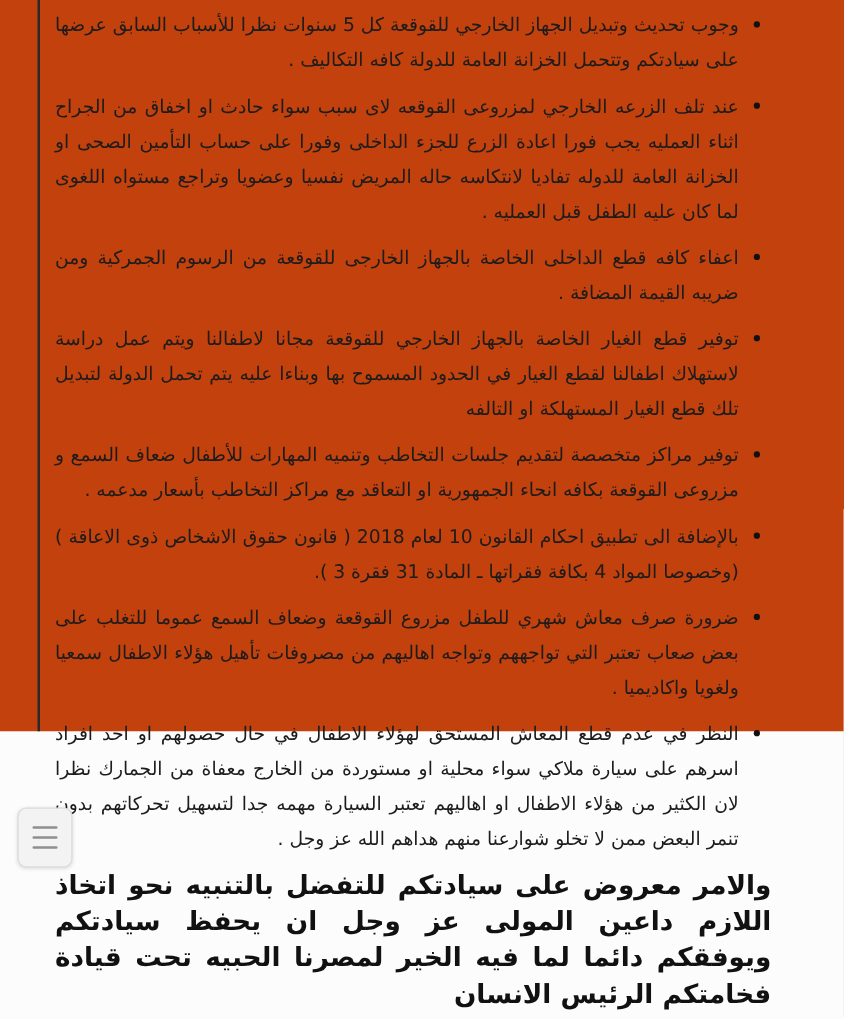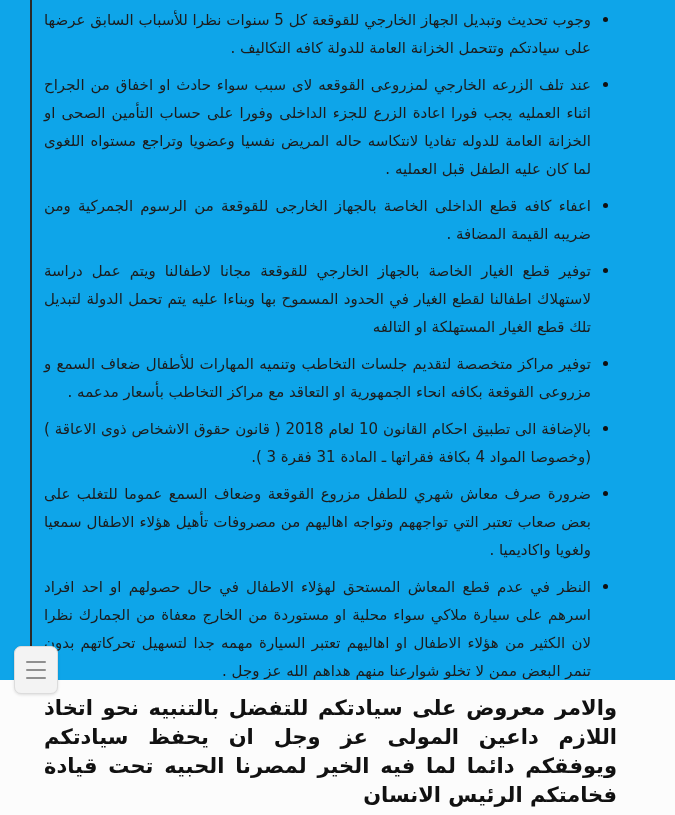--- a/index.html
+++ b/index.html
@@ -7,22 +7,22 @@
     padding: 0;
     width: 675px;
     height: 815px;
     overflow: hidden;
     background: #fcfcfc;
     font-family: "DejaVu Sans", sans-serif;
   }
   .page {
     position: relative;
     width: 675px;
-    height: 680px;
-    background: #0ea5e9;
+    height: 585px;
+    background: #c2410c;
     color: #1c1c1c;
     direction: rtl;
   }
   .page-edge-line {
     position: absolute;
     left: 30px;
     top: 0;
     bottom: 0;
     width: 2px;
     background: #2a2a2a;

